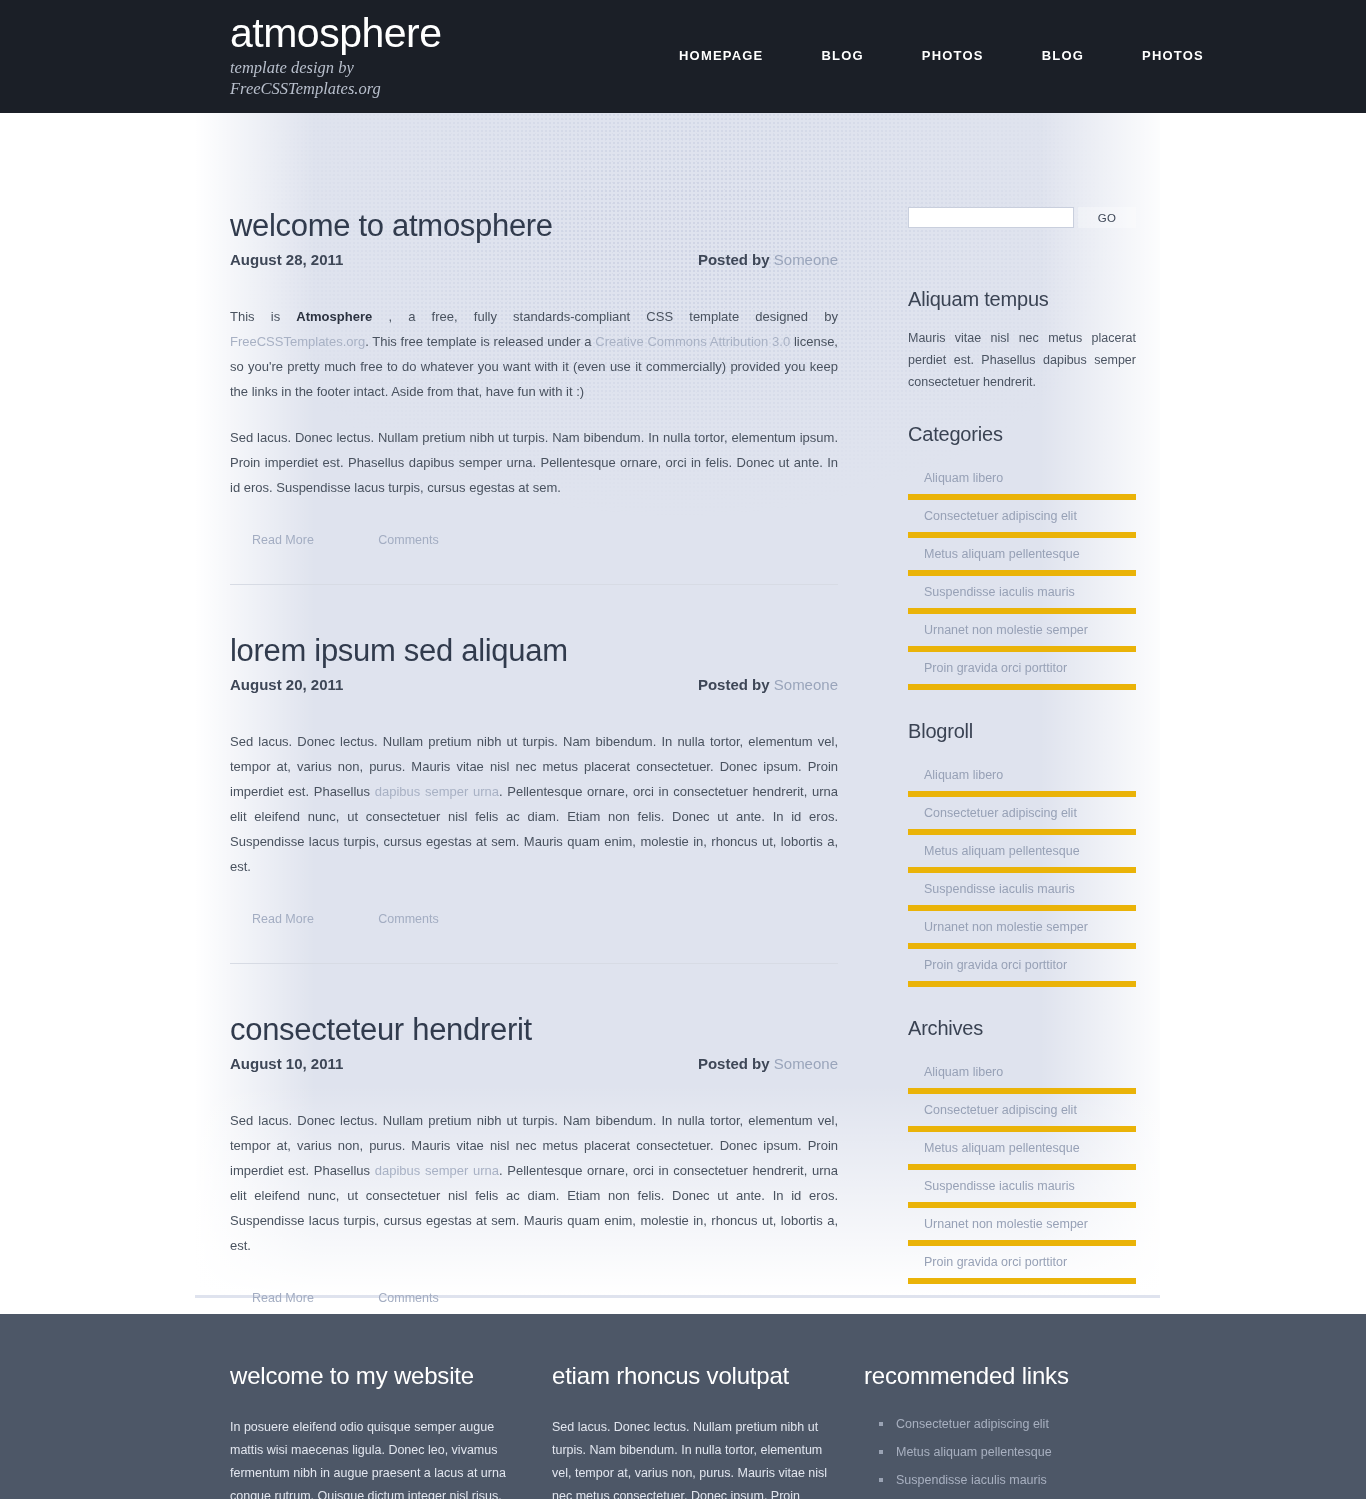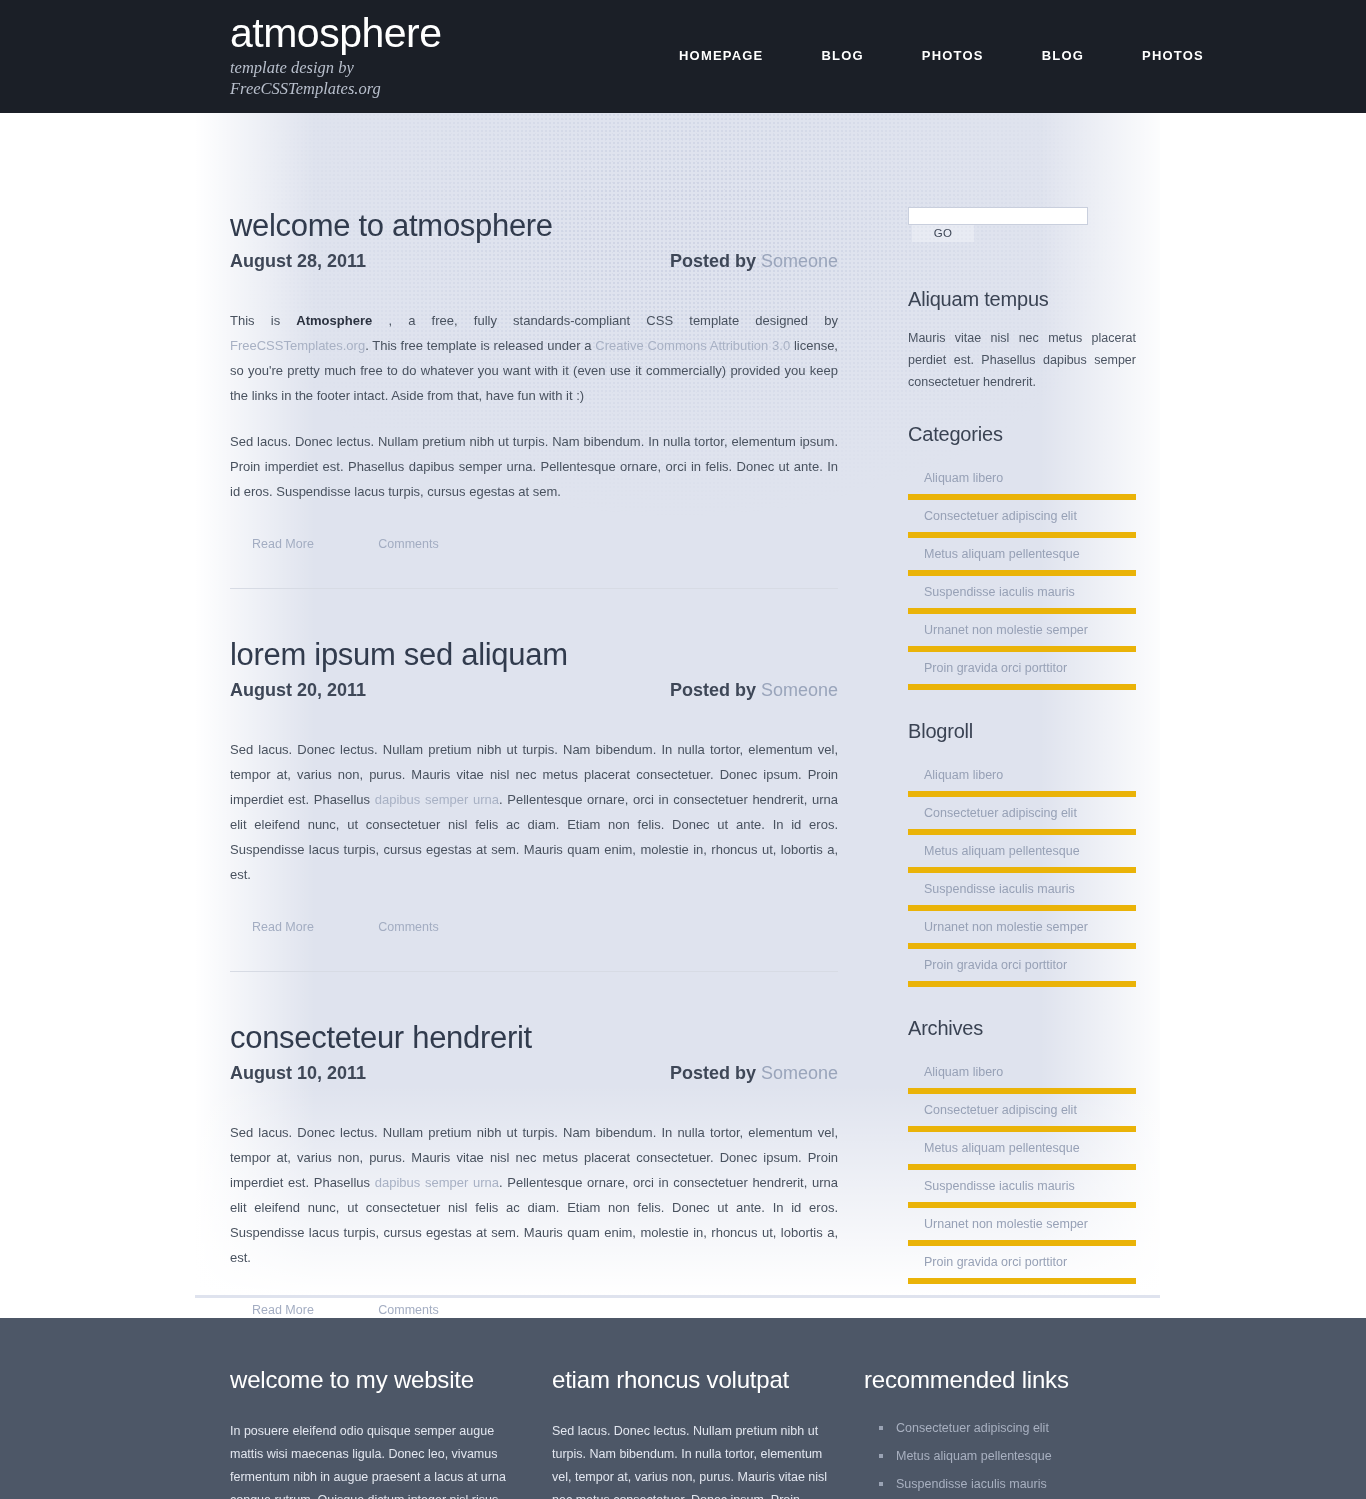--- a/index.html
+++ b/index.html
@@ -158,21 +158,21 @@
     font-weight: normal;
     color: #313b4d;
     margin: 0 0 6px 0;
     letter-spacing: -0.3px;
     line-height: 38px;
   }
   .post-meta {
     display: flex;
     justify-content: space-between;
     align-items: baseline;
-    font-size: 18px;
+    font-size: 15px;
     font-weight: bold;
     color: #3e4757;
     margin-bottom: 36px;
   }
   .post-meta .author-link {
     color: #9aa5bb;
     font-weight: normal;
     text-decoration: none;
   }
   .post-meta .posted-by { font-weight: bold; color: #3e4757; }
@@ -204,21 +204,20 @@
     background: #d7dbe4;
     margin-top: 36px;
   }
 
   
   .search-row {
     display: flex;
     align-items: stretch;
     height: 35px;
     margin-bottom: 46px;
-    flex-direction: column;
   }
   .search-input {
     width: 180px;
     height: 21px;
     border: 1px solid #c9cfdd;
     background: #ffffff;
     outline: none;
     font-size: 11px;
     padding: 0 4px;
     font-family: "Liberation Sans", sans-serif;

